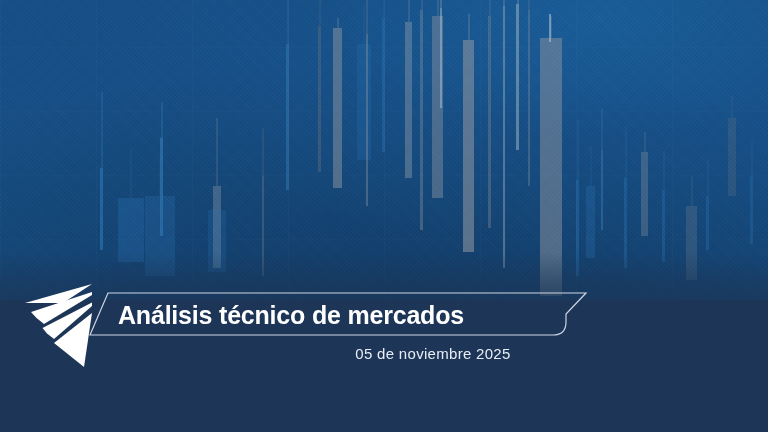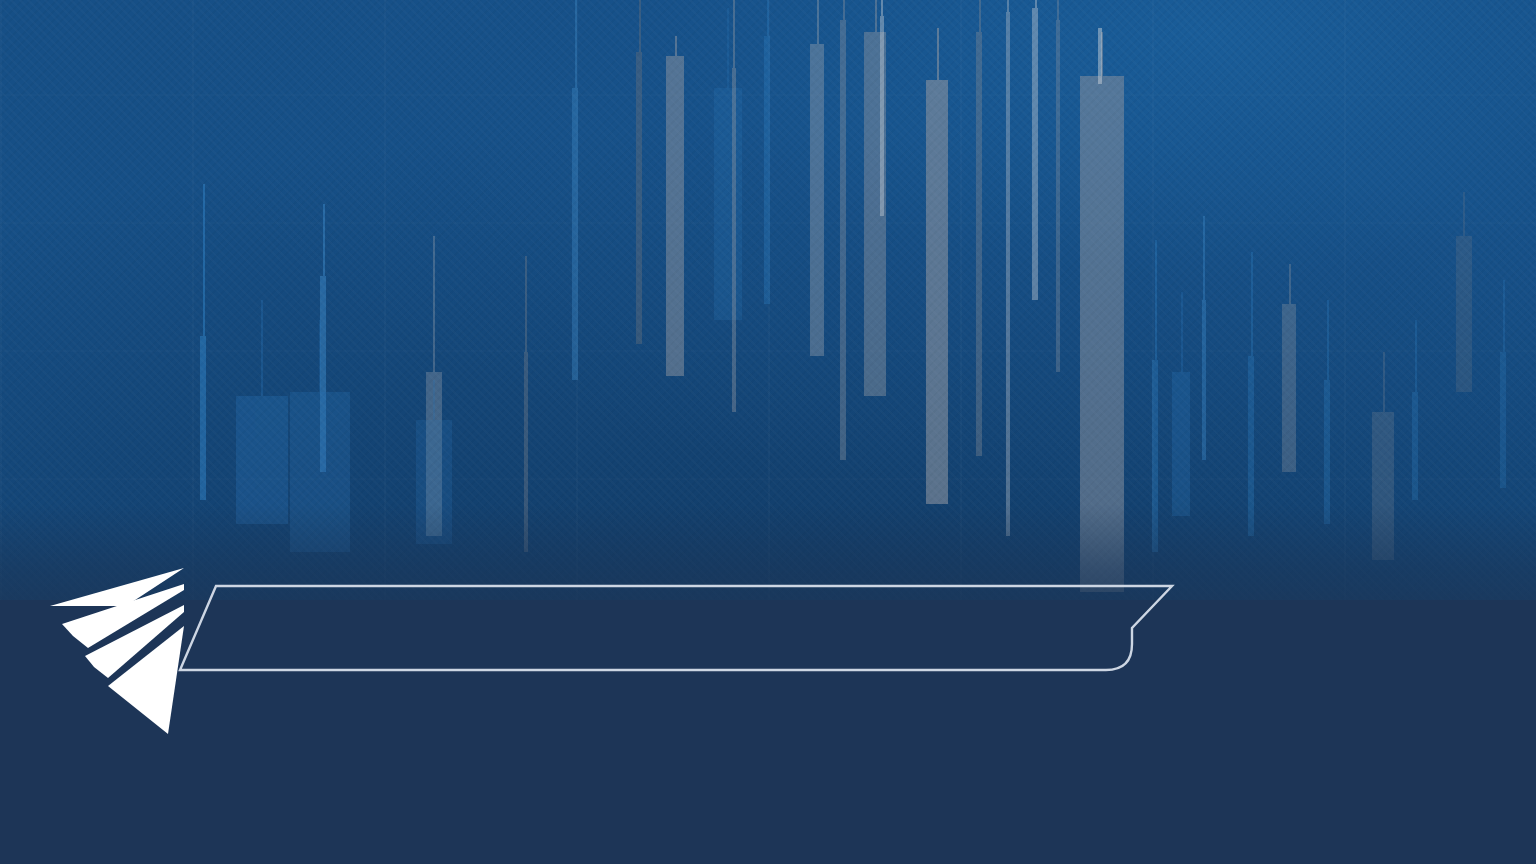--- a/index.html
+++ b/index.html
@@ -305,15 +305,19 @@
       <path d="M7 22 L45 22 L18 38 Z" fill="#ffffff" opacity="0"></path>
     </svg>
   </div>
 
   <div class="banner">
     <svg width="500" height="45" viewBox="0 0 500 45" xmlns="http://www.w3.org/2000/svg">
       <path d="M20 1 L498 1 L478 22 L478 30 Q478 43 465 43 L2 43 Z" fill="none" stroke="#cdd6e3" stroke-width="1.2"></path>
     </svg>
   </div>
 
-
+  <div class="title">Análisis técnico de mercados</div>
+
+  <div class="date">
+    <span class="date-inner">05 de noviembre 2025</span>
+  </div>
 
 </div>
 
 </body></html>

